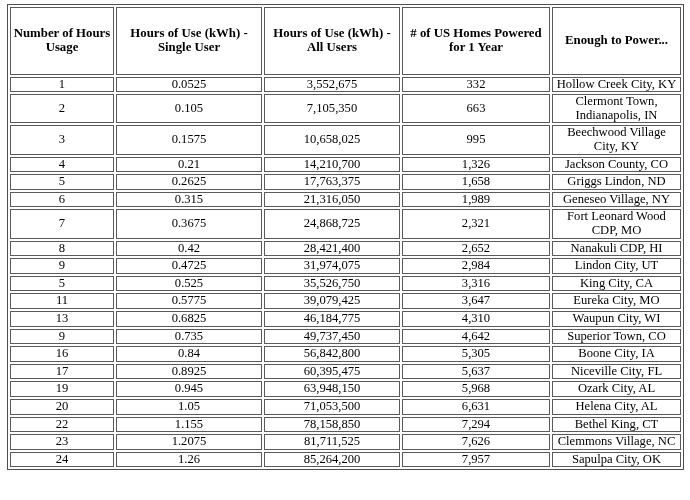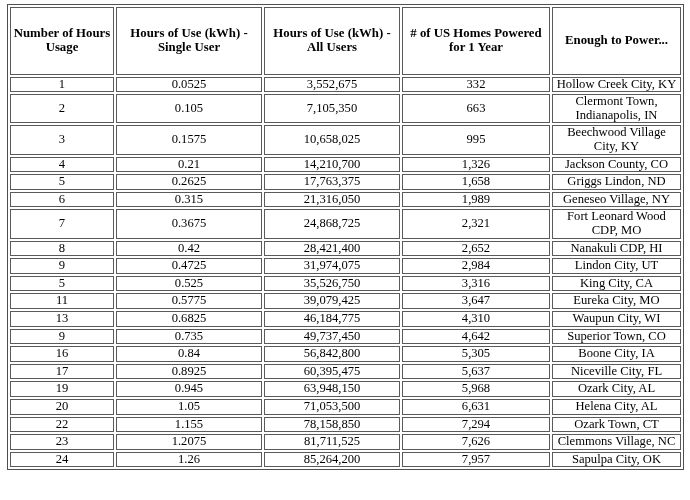--- a/index.html
+++ b/index.html
@@ -186,21 +186,21 @@
           <td>1.05</td>
           <td>71,053,500</td>
           <td>6,631</td>
           <td>Helena City, AL</td>
         </tr>
         <tr>
           <td>22</td>
           <td>1.155</td>
           <td>78,158,850</td>
           <td>7,294</td>
-          <td>Ozark Town, CT</td>
+          <td>Bethel King, CT</td>
         </tr>
         <tr>
           <td>23</td>
           <td>1.2075</td>
           <td>81,711,525</td>
           <td>7,626</td>
           <td>Clemmons Village, NC</td>
         </tr>
         <tr>
           <td>24</td>

